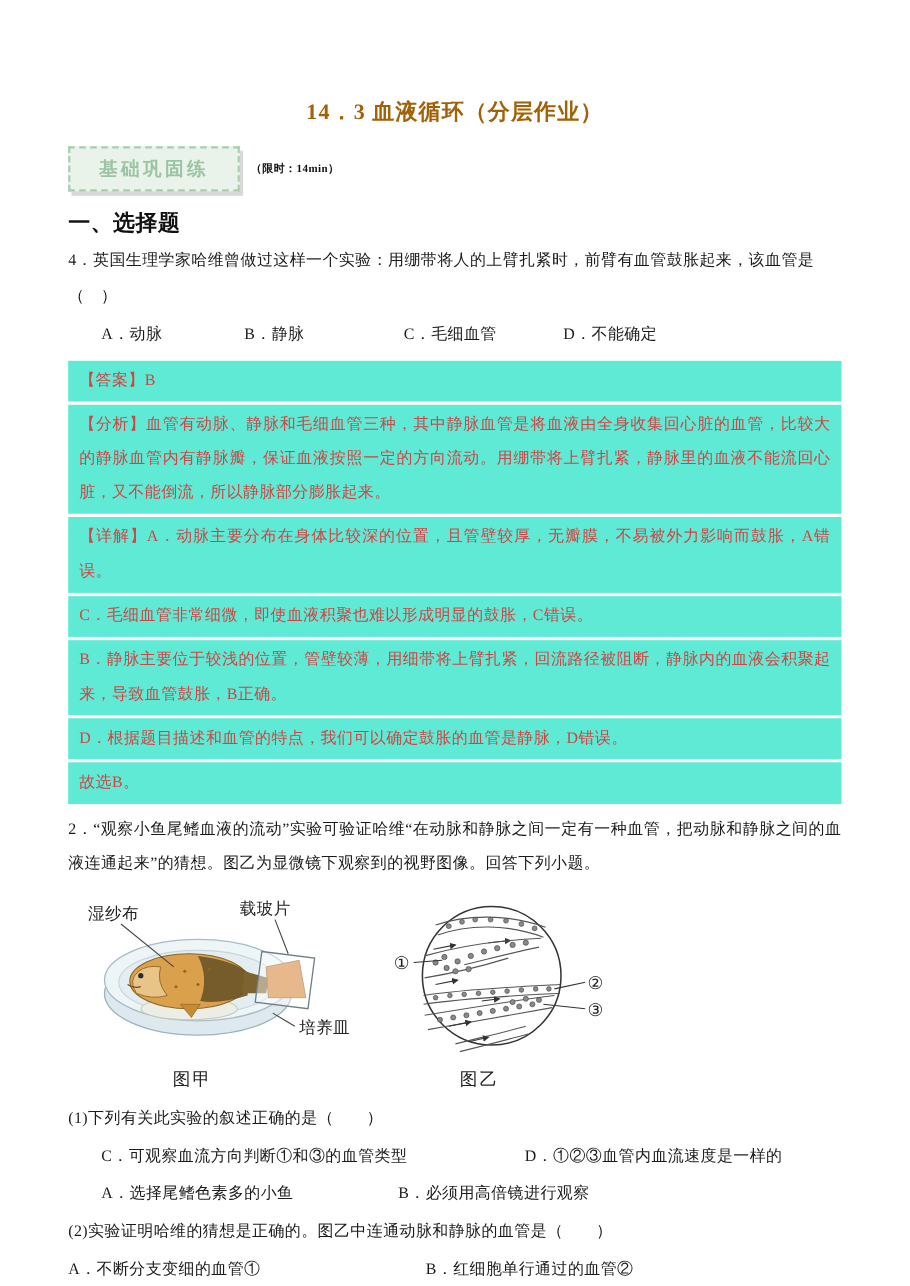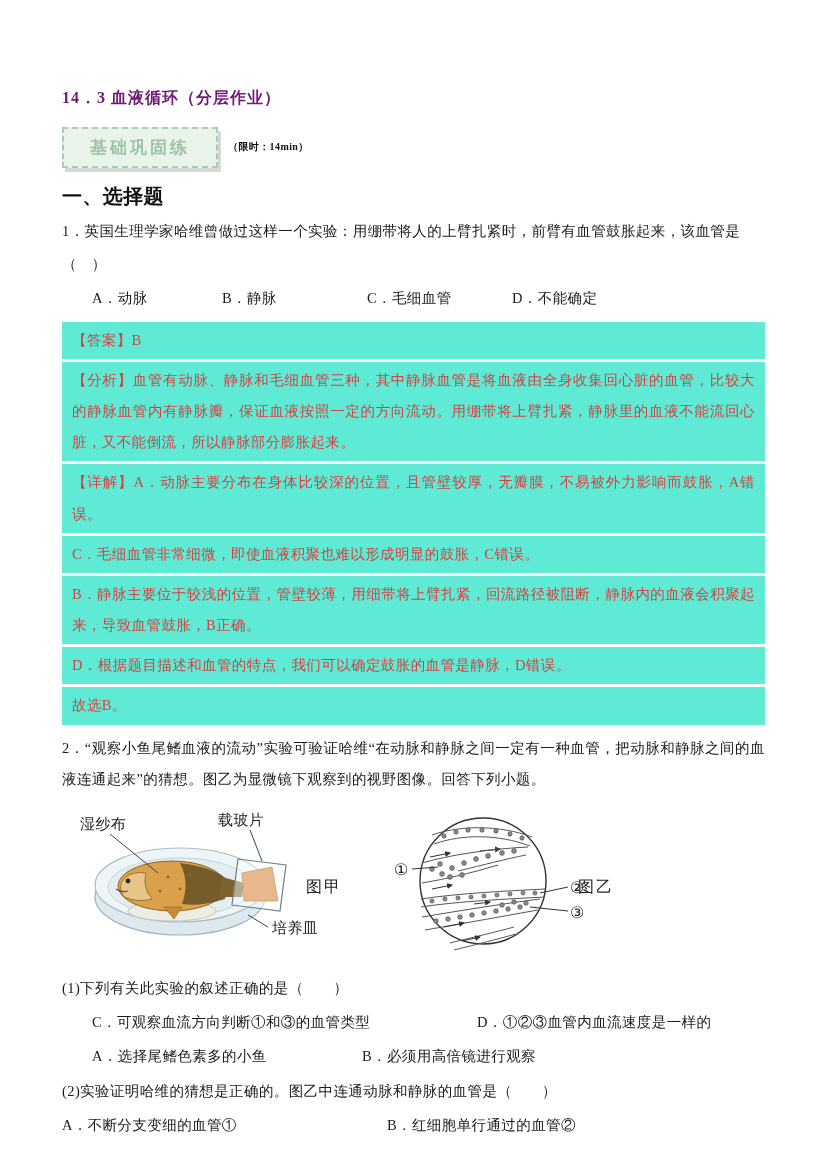--- a/index.html
+++ b/index.html
@@ -3,22 +3,22 @@
 <meta charset="utf-8">
 <style>
   html,body{margin:0;padding:0;background:#ffffff;}
   .page{
     width:827px;height:1169px;margin:0 auto;box-sizing:border-box;
     padding:88px 62px 0 62px;background:#ffffff;
     font-family:"Liberation Serif","DejaVu Serif",serif;
     color:#1a1a1a;font-size:14.5px;letter-spacing:0.4px;
   }
   .title{
-    text-align:left;font-size:16px;font-weight:bold;margin:0 0 16px 0;
-    letter-spacing:1px;color:#701a75;
+    text-align:center;font-size:20px;font-weight:bold;margin:0 0 16px 0;
+    letter-spacing:1px;color:#a16207;
   }
   .badge-row{
     display:flex;justify-content:flex-start;align-items:center;gap:10px;
     margin:0 0 14px 0;height:44px;
   }
   .badge{
     display:inline-block;background:#e9f3ea;color:#9cc3a4;
     border:2px dashed #a9cdaf;box-shadow:3px 4px 0 #d8d8d8;
     font-size:17px;font-weight:bold;letter-spacing:3px;
     padding:7px 26px;
@@ -35,21 +35,21 @@
   .w325{display:inline-block;width:325px;}
   .ans-wrap{margin:6px 0 8px 0;}
   .ans{
     background:#5eead4;color:#d24444;line-height:2.15;
     margin:0 0 3px 0;padding:3px 10px;text-align:justify;
   }
   .figure-row{
     display:flex;align-items:flex-start;gap:18px;
     margin:16px 0 10px 10px;
   }
-  .fig{display:flex;}
+  .fig{display:flex;flex-direction:column;}
   .fig-caption{
     font-size:16px;color:#222;letter-spacing:2px;margin-top:2px;
   }
   .cap-a{align-self:center;transform:translateX(-28px);}
   .cap-b{align-self:center;transform:translateX(-22px);}
   svg text{font-family:"Liberation Serif","DejaVu Serif",serif;}
 </style>
 </head>
 <body>
 
@@ -57,21 +57,21 @@
 
   <h1 class="title">14．3 血液循环（分层作业）</h1>
 
   <div class="badge-row">
     <span class="badge">基础巩固练</span>
     <span class="time-limit">（限时：14min）</span>
   </div>
 
   <div class="section-head">一、选择题</div>
 
-  <p class="q-text">1．英国生理学家哈维曾做过这样一个实验：用绷带将人的上臂扎紧时，前臂有血管鼓胀起来，该血管是</p>
+  <p class="q-text">4．英国生理学家哈维曾做过这样一个实验：用绷带将人的上臂扎紧时，前臂有血管鼓胀起来，该血管是</p>
   <p class="q-text">（　）</p>
 
   <div class="opt-row indent">
     <span class="w130">A．动脉</span>
     <span class="w145">B．静脉</span>
     <span class="w145">C．毛细血管</span>
     <span>D．不能确定</span>
   </div>
 
   <div class="ans-wrap">

